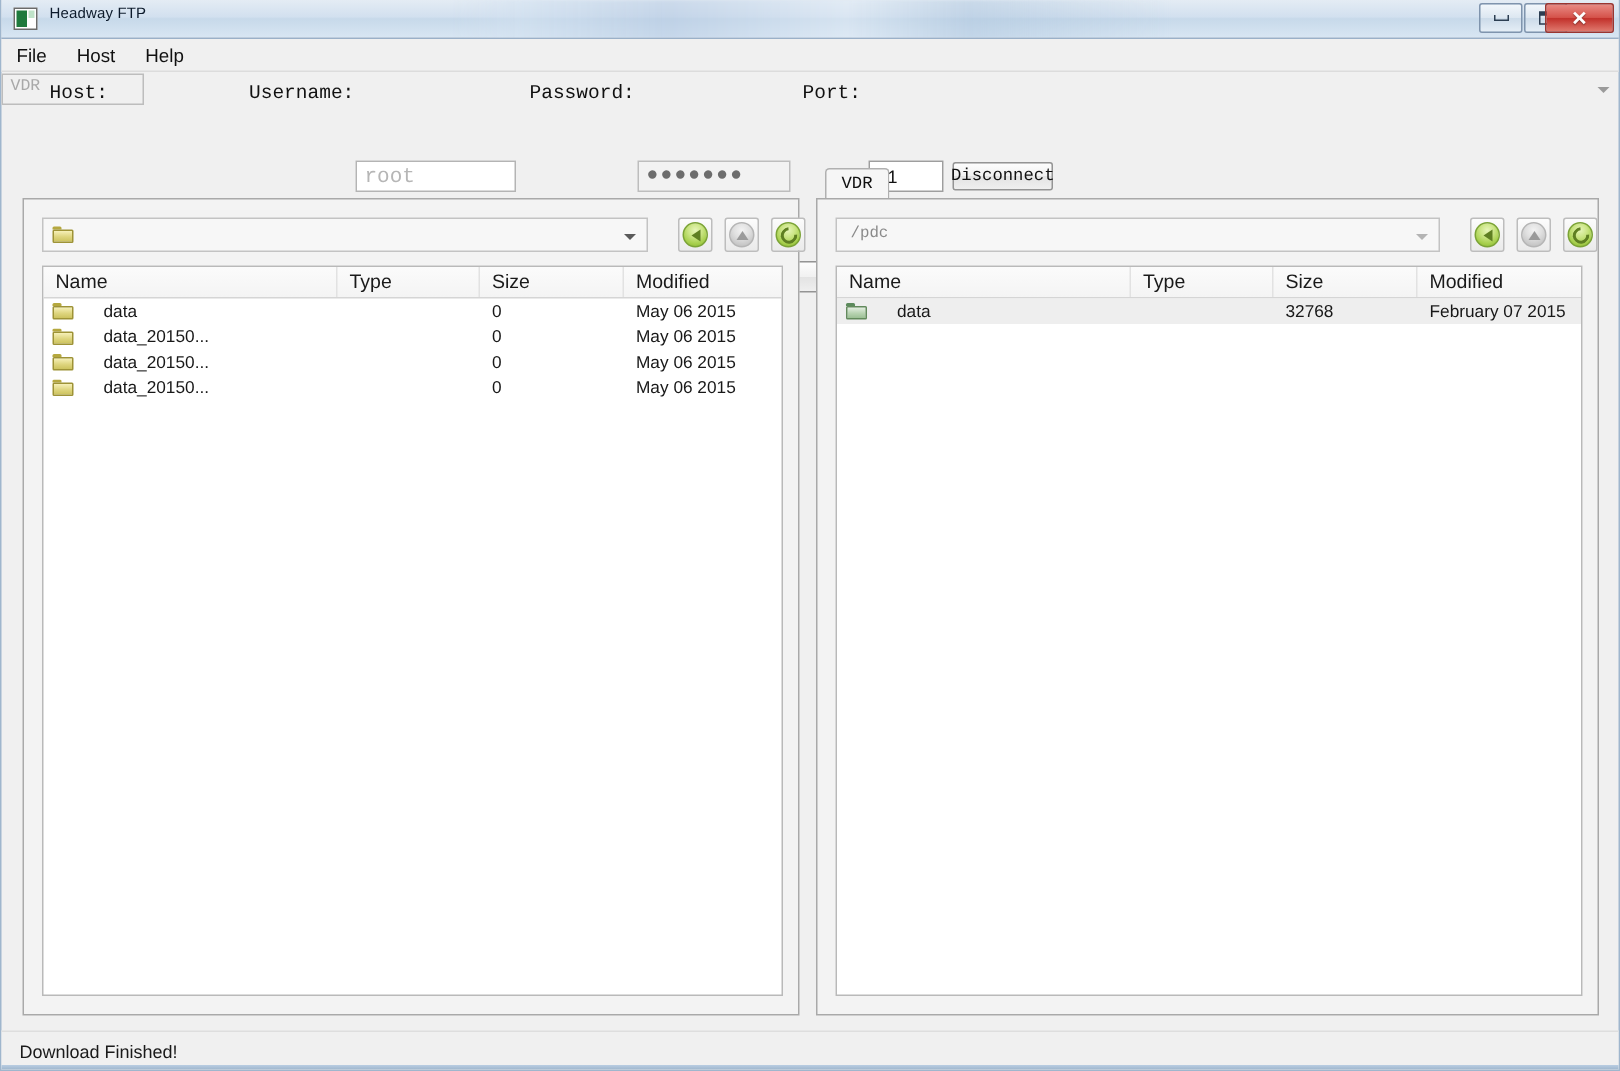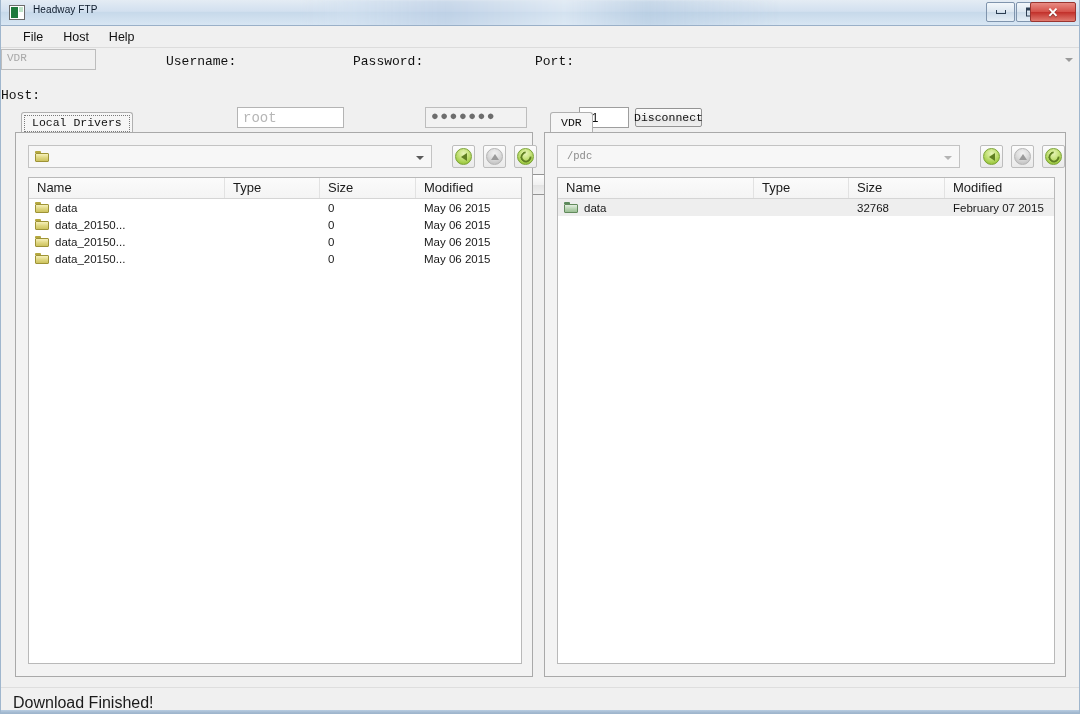--- a/index.html
+++ b/index.html
@@ -92,21 +92,21 @@
     line-height: 1;
   }
 
   
   #menubar {
     height: 22px;
     background: #f0f0f0;
     border-bottom: 1px solid #dcdcdc;
     display: flex;
     align-items: center;
-    padding-left: 12px;
+    padding-left: 0;
   }
   .menu-item {
     font-size: 12.5px; color: #111;
     padding: 2px 10px;
     cursor: default;
   }
 
   
   #conn-row {
     position: absolute; left: 0; top: 49px;
@@ -375,21 +375,21 @@
   .fl-row {
     display: flex;
     height: 17px;
     align-items: center;
     font-size: 11.5px;
     color: #181818;
     cursor: default;
   }
   .fl-row.alt { background: #eeeeee; }
   .fl-row .td { padding-left: 8px; white-space: nowrap; overflow: hidden; }
-  .fl-row .td.name { display: flex; align-items: center; gap: 6px; padding-left: 6px; }
+  .fl-row .td.name { display: flex; align-items: center; gap: 20px; padding-left: 6px; }
 
   .folder {
     width: 14px; height: 11px;
     position: relative;
     flex: none;
   }
   .folder .tab-t {
     position: absolute; left: 0; top: 0;
     width: 6px; height: 2px;
     border-radius: 1px 1px 0 0;
@@ -418,21 +418,21 @@
 
   
   #statusbar {
     position: absolute; left: 0; bottom: 0;
     width: 100%; height: 26px;
     background: #f0f0f0;
     border-top: 1px solid #dedede;
   }
   #statusbar .txt {
     position: absolute; left: 12px; top: 6px;
-    font-size: 16px; color: #1a1a1a;
+    font-size: 12px; color: #1a1a1a;
   }
   #bottom-edge {
     position: absolute; left: 0; bottom: 0; width: 100%; height: 3px;
     background: linear-gradient(to bottom, #b9cde2, #9fb6cd);
   }
 </style>
 </head>
 <body>
 
 <div id="window">
@@ -455,21 +455,21 @@
     </div>
   </div>
 
   <div id="menubar">
     <div class="menu-item">File</div>
     <div class="menu-item">Host</div>
     <div class="menu-item">Help</div>
   </div>
 
   <div id="conn-row">
-    <span class="lbl" style="left:0;margin-top:34px;">Host:</span>
+    <span class="lbl" style="left:32px;">Host:</span>
     <div id="host-combo">
       <span class="val">VDR</span>
       <span class="arrow"></span>
     </div>
     <span class="lbl" style="left:165px;">Username:</span>
     <div class="field" id="user-field">root</div>
     <span class="lbl" style="left:352px;">Password:</span>
     <div class="field" id="pass-field">●●●●●●●</div>
     <span class="lbl" style="left:534px;">Port:</span>
     <div class="field" id="port-field">21</div>
@@ -510,23 +510,20 @@
     <div class="btn" id="search-btn">Search</div>
     <div class="btn disabled" id="download-btn">Download</div>
     <div id="progress-outer">
       <div id="progress-fill" style="width: 100%;"></div>
     </div>
     <span id="progress-pct">100%</span>
     <span id="status-label">Status : Ready</span>
   </div>
 
   <div class="panel" id="panel-left">
-    <div class="tabstrip">
-      <div class="tab focused">Local Drivers</div>
-    </div>
     <div class="tab-body">
       <div class="pathbar-row">
         <div class="path-combo">
           <span class="folder-ico">
             <span class="folder yellow" style="display:block;">
                 <span class="tab-t"></span>
                 <span class="body-f"></span>
               </span>
           </span>
           <span class="arrow"></span>

